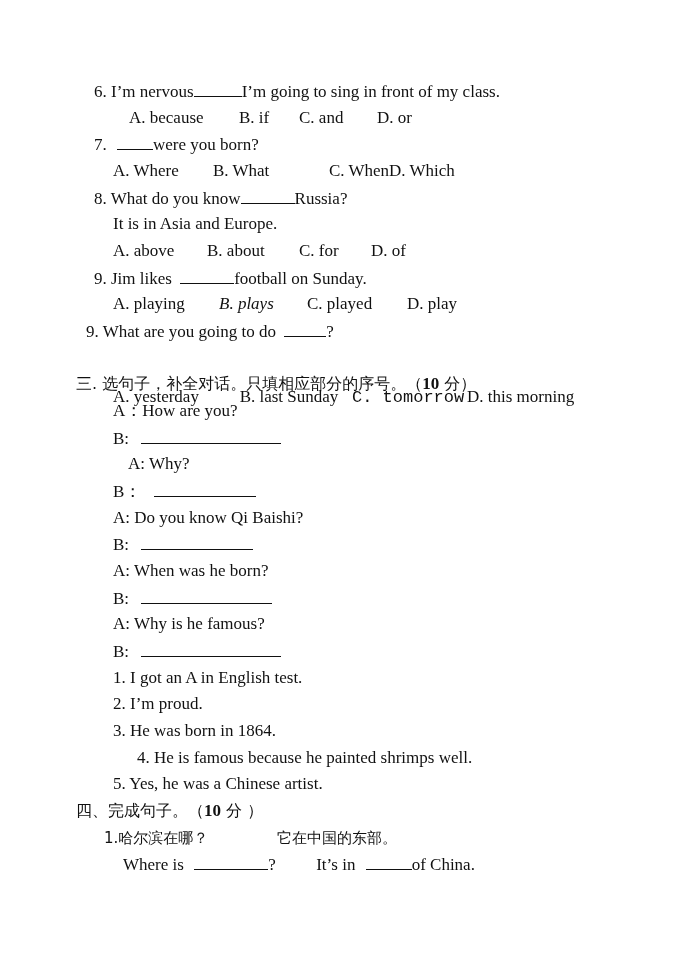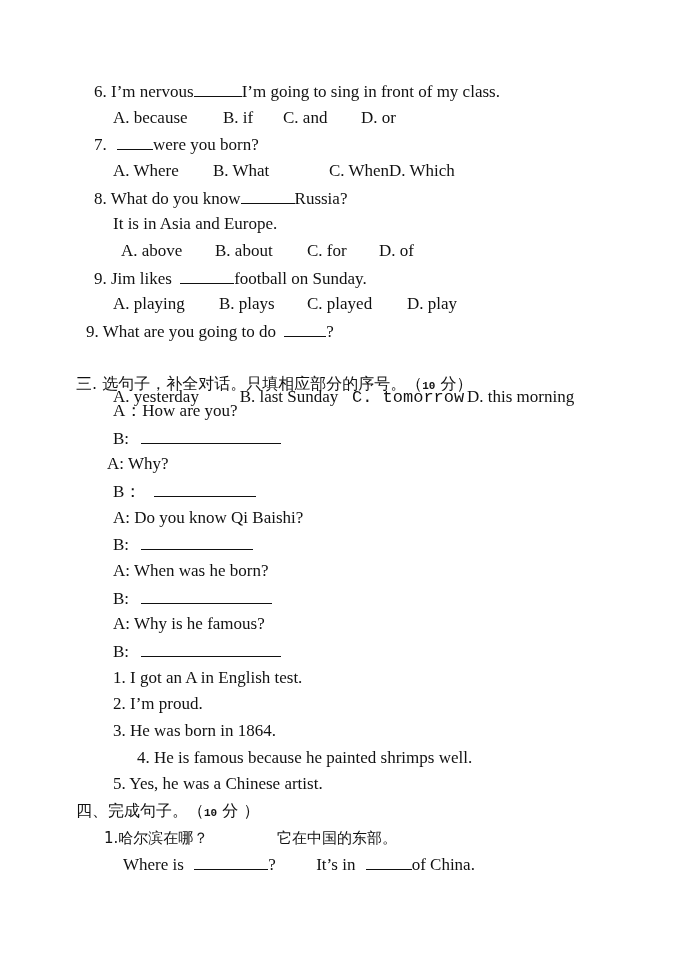--- a/index.html
+++ b/index.html
@@ -5,58 +5,58 @@
     html, body { margin: 0; padding: 0; background: #ffffff; }
     body {
       width: 687px; height: 971px; position: relative; overflow: hidden;
       font-family: "Liberation Serif", "DejaVu Serif", serif;
       color: #111111; font-size: 17px;
     }
     .line { position: absolute; white-space: nowrap; line-height: 22px; }
     .blank { display: inline-block; border-bottom: 1px solid #111; height: 16px; vertical-align: baseline; }
     .opt { display: inline-block; }
     .heading { font-family: "DejaVu Sans", sans-serif; font-size: 16px; }
-    .heading b { font-family: Liberation Mono, monospace; font-weight: bold; font-size: 11px; }
+    .heading b { font-family: Liberation Serif, serif; font-weight: bold; font-size: 17px; }
     .cn { font-family: "DejaVu Sans", sans-serif; font-size: 15px; }
   </style>
 </head>
 <body>
 
 <div class="line" style="left:94px; top:80px;">
   <span>6.</span>
   <span>I’m nervous</span><span class="blank" style="width:48px;"></span><span>I’m going to sing in front of my class.</span>
 </div>
-<div class="line" style="left:113px; top:107px;">
+<div class="line" style="left:129px; top:107px;">
   <span class="opt" style="width:110px;">A. because</span><span class="opt" style="width:60px;">B. if</span><span class="opt" style="width:78px;">C. and</span><span class="opt">D. or</span>
 </div>
 
 <div class="line" style="left:94px; top:133px;">
   <span>7.</span>
   <span class="blank" style="width:36px; margin-left:6px;"></span><span>were you born?</span>
 </div>
 <div class="line" style="left:113px; top:160px;">
   <span class="opt" style="width:100px;">A. Where</span><span class="opt" style="width:90px;">B. What</span><span class="opt" style="width:86px;text-align:right;">C. When</span><span class="opt">D. Which</span>
 </div>
 
 <div class="line" style="left:94px; top:187px;">
   <span>8.</span>
   <span>What do you know</span><span class="blank" style="width:54px;"></span><span>Russia?</span>
 </div>
 <div class="line" style="left:113px; top:213px;">It is in Asia and Europe.</div>
 <div class="line" style="left:113px; top:240px;">
-  <span class="opt" style="width:94px;margin-left:8px;">A. above</span><span class="opt" style="width:92px;">B. about</span><span class="opt" style="width:72px;">C. for</span><span class="opt">D. of</span>
+  <span class="opt" style="width:94px;">A. above</span><span class="opt" style="width:92px;">B. about</span><span class="opt" style="width:72px;">C. for</span><span class="opt">D. of</span>
 </div>
 
 <div class="line" style="left:94px; top:267px;">
   <span>9.</span>
   <span>Jim likes</span>
   <span class="blank" style="width:54px; margin-left:4px;"></span><span>football on Sunday.</span>
 </div>
 <div class="line" style="left:113px; top:293px;">
-  <span class="opt" style="width:106px;">A. playing</span><span class="opt" style="width:88px;">B. plays</span><span class="opt" style="width:100px;">C. played</span><span class="opt">D. play</span>
+  <span class="opt" style="width:106px;">A. playing</span><span class="opt" style="width:88px;font-style:italic;">B. plays</span><span class="opt" style="width:100px;">C. played</span><span class="opt">D. play</span>
 </div>
 
 <div class="line" style="left:86px; top:320px;">
   <span>9.</span>
   <span>What are you going to do</span>
   <span class="blank" style="width:42px; margin-left:4px;"></span><span>?</span>
 </div>
 <div class="line" style="left:113px; top:347px;">
   <span class="opt" style="width:113px;margin-top:39px;">A. yesterday</span><span class="opt" style="width:126px;text-align:center;">B. last Sunday</span><span class="opt" style="width:115px;font-family:Liberation Mono, monospace;">C. tomorrow</span><span class="opt">D. this morning</span>
 </div>
@@ -65,21 +65,21 @@
   <span>三. 选句子，补全对话。只填相应部分的序号。（</span><b>10</b><span> 分）</span>
 </div>
 
 <div class="line" style="left:113px; top:400px;">
   <span>A：</span><span>How are you?</span>
 </div>
 <div class="line" style="left:113px; top:427px;">
   <span>B:</span>
   <span class="blank" style="width:140px; margin-left:8px;"></span>
 </div>
-<div class="line" style="left:107px; top:453px;">
+<div class="line" style="left:128px; top:453px;">
   <span>A:</span>
   <span>Why?</span>
 </div>
 <div class="line" style="left:113px; top:480px;">
   <span>B：</span>
   <span class="blank" style="width:102px; margin-left:8px;"></span>
 </div>
 <div class="line" style="left:113px; top:507px;">
   <span>A:</span>
   <span>Do you know Qi Baishi?</span>

